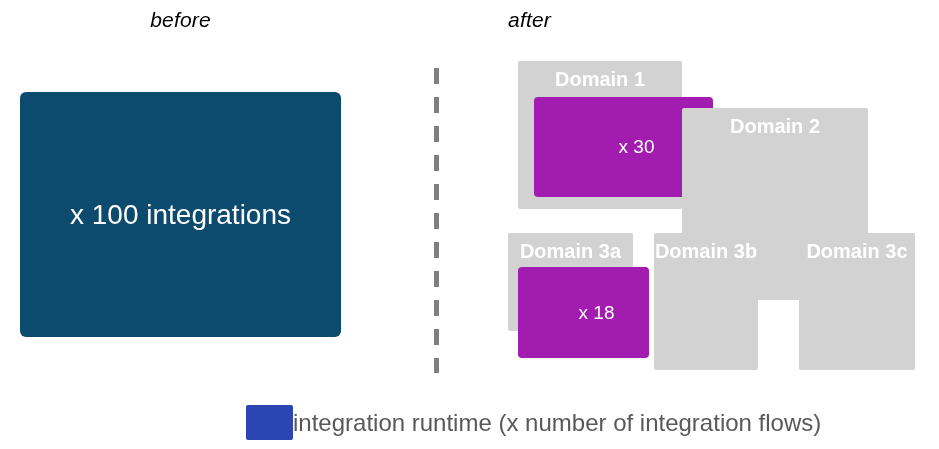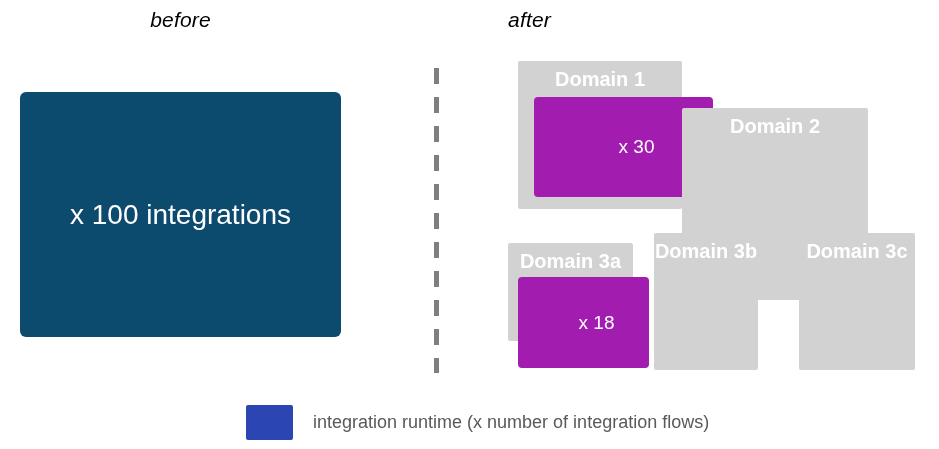--- a/index.html
+++ b/index.html
@@ -86,21 +86,21 @@
   }
 
   
   .card-d1 { left: 518px; top: 61px; width: 164px; height: 148px; }
   .card-d2 { left: 682px; top: 61px; width: 186px; height: 192px; margin-top: 47px; }
   .card-d1 .runtime-box, .card-d2 .runtime-box {
     left: 16px; top: 36px; width: 153px; height: 100px;
   }
 
   
-  .card-d3a { left: 508px; top: 243px; width: 125px; height: 98px; }
+  .card-d3a { left: 508px; top: 233px; width: 125px; height: 98px; }
   .card-d3b { left: 654px; top: 233px; width: 104px; height: 137px; }
   .card-d3c { left: 799px; top: 233px; width: 116px; height: 137px; }
   .card-d3a .runtime-box, .card-d3b .runtime-box, .card-d3c .runtime-box {
     left: 10px; top: 34px; width: 105px; height: 91px;
   }
 
   .legend {
     position: absolute;
     left: 246px;
     top: 405px;
@@ -108,23 +108,22 @@
     align-items: center;
   }
   .legend-swatch {
     width: 47px;
     height: 35px;
     background: #2b46b2;
     border-radius: 2px;
     flex: 0 0 auto;
   }
   .legend-text {
-    margin-left: 20px;
     color: #595959;
-    font-size: 18px;
+    font-size: 24px;
     white-space: nowrap;
   }
 </style>
 </head>
 <body>
 
 <div class="canvas">
 
   <div class="phase-label before">before</div>
 

